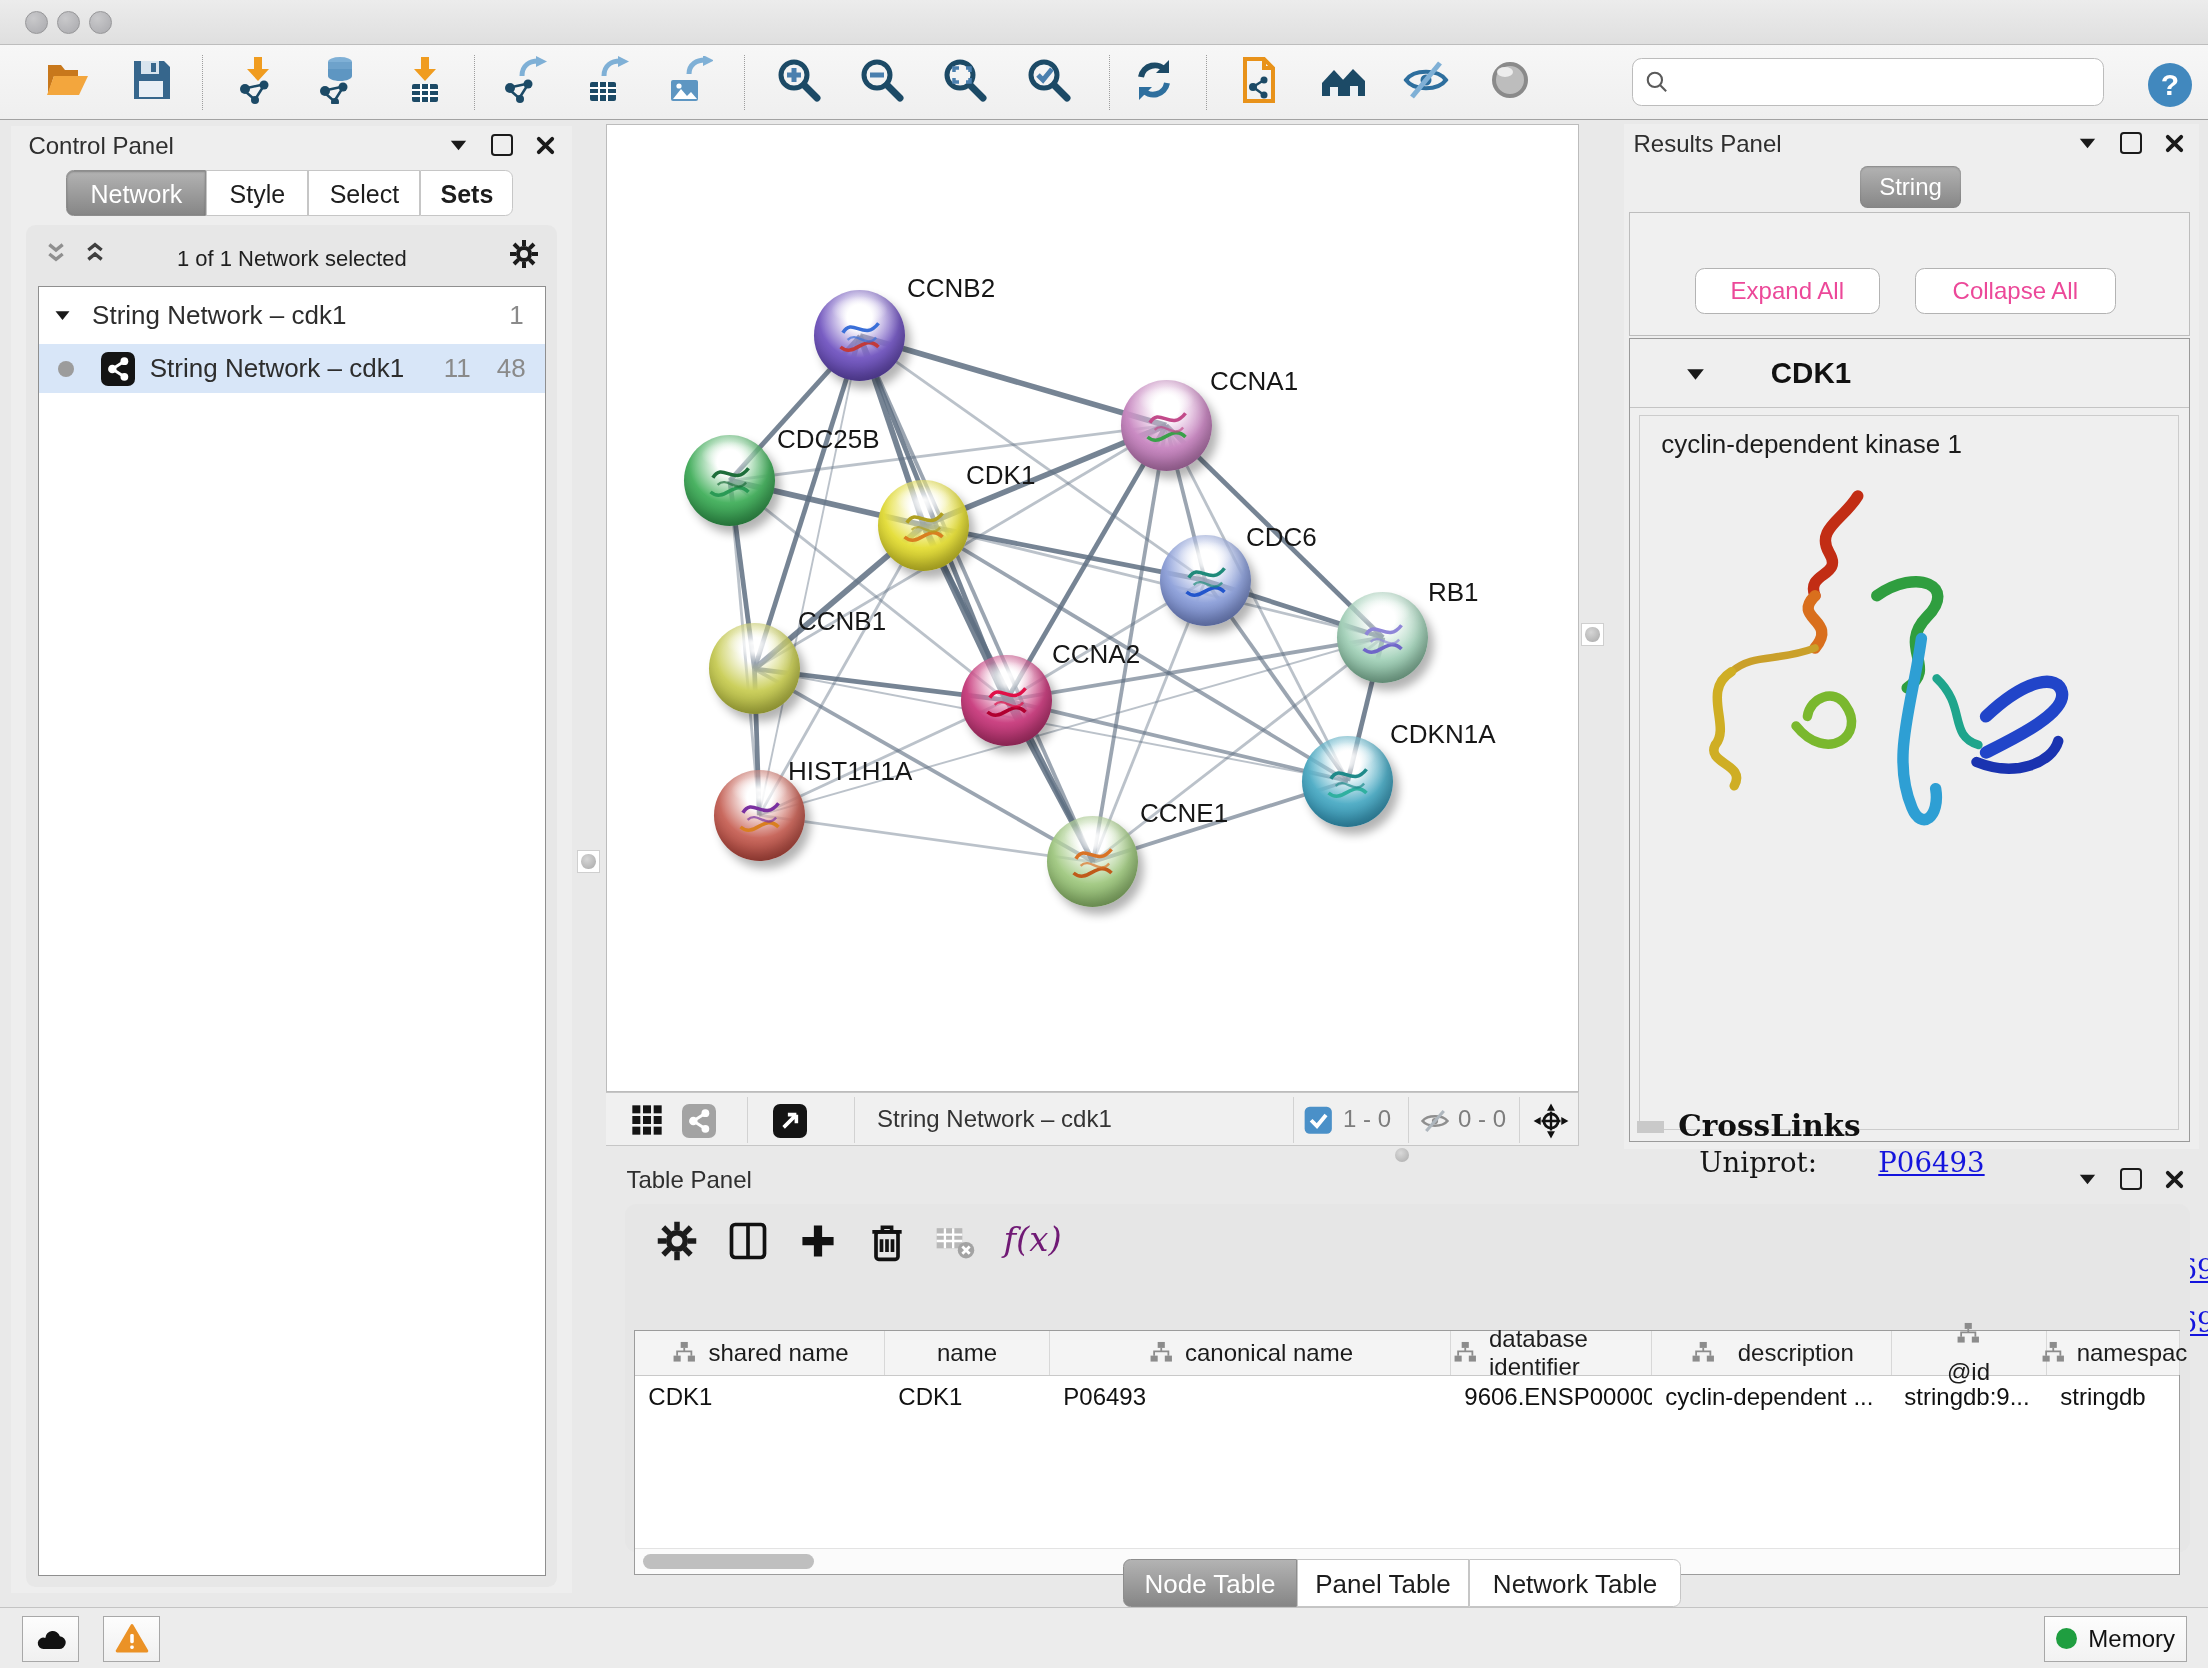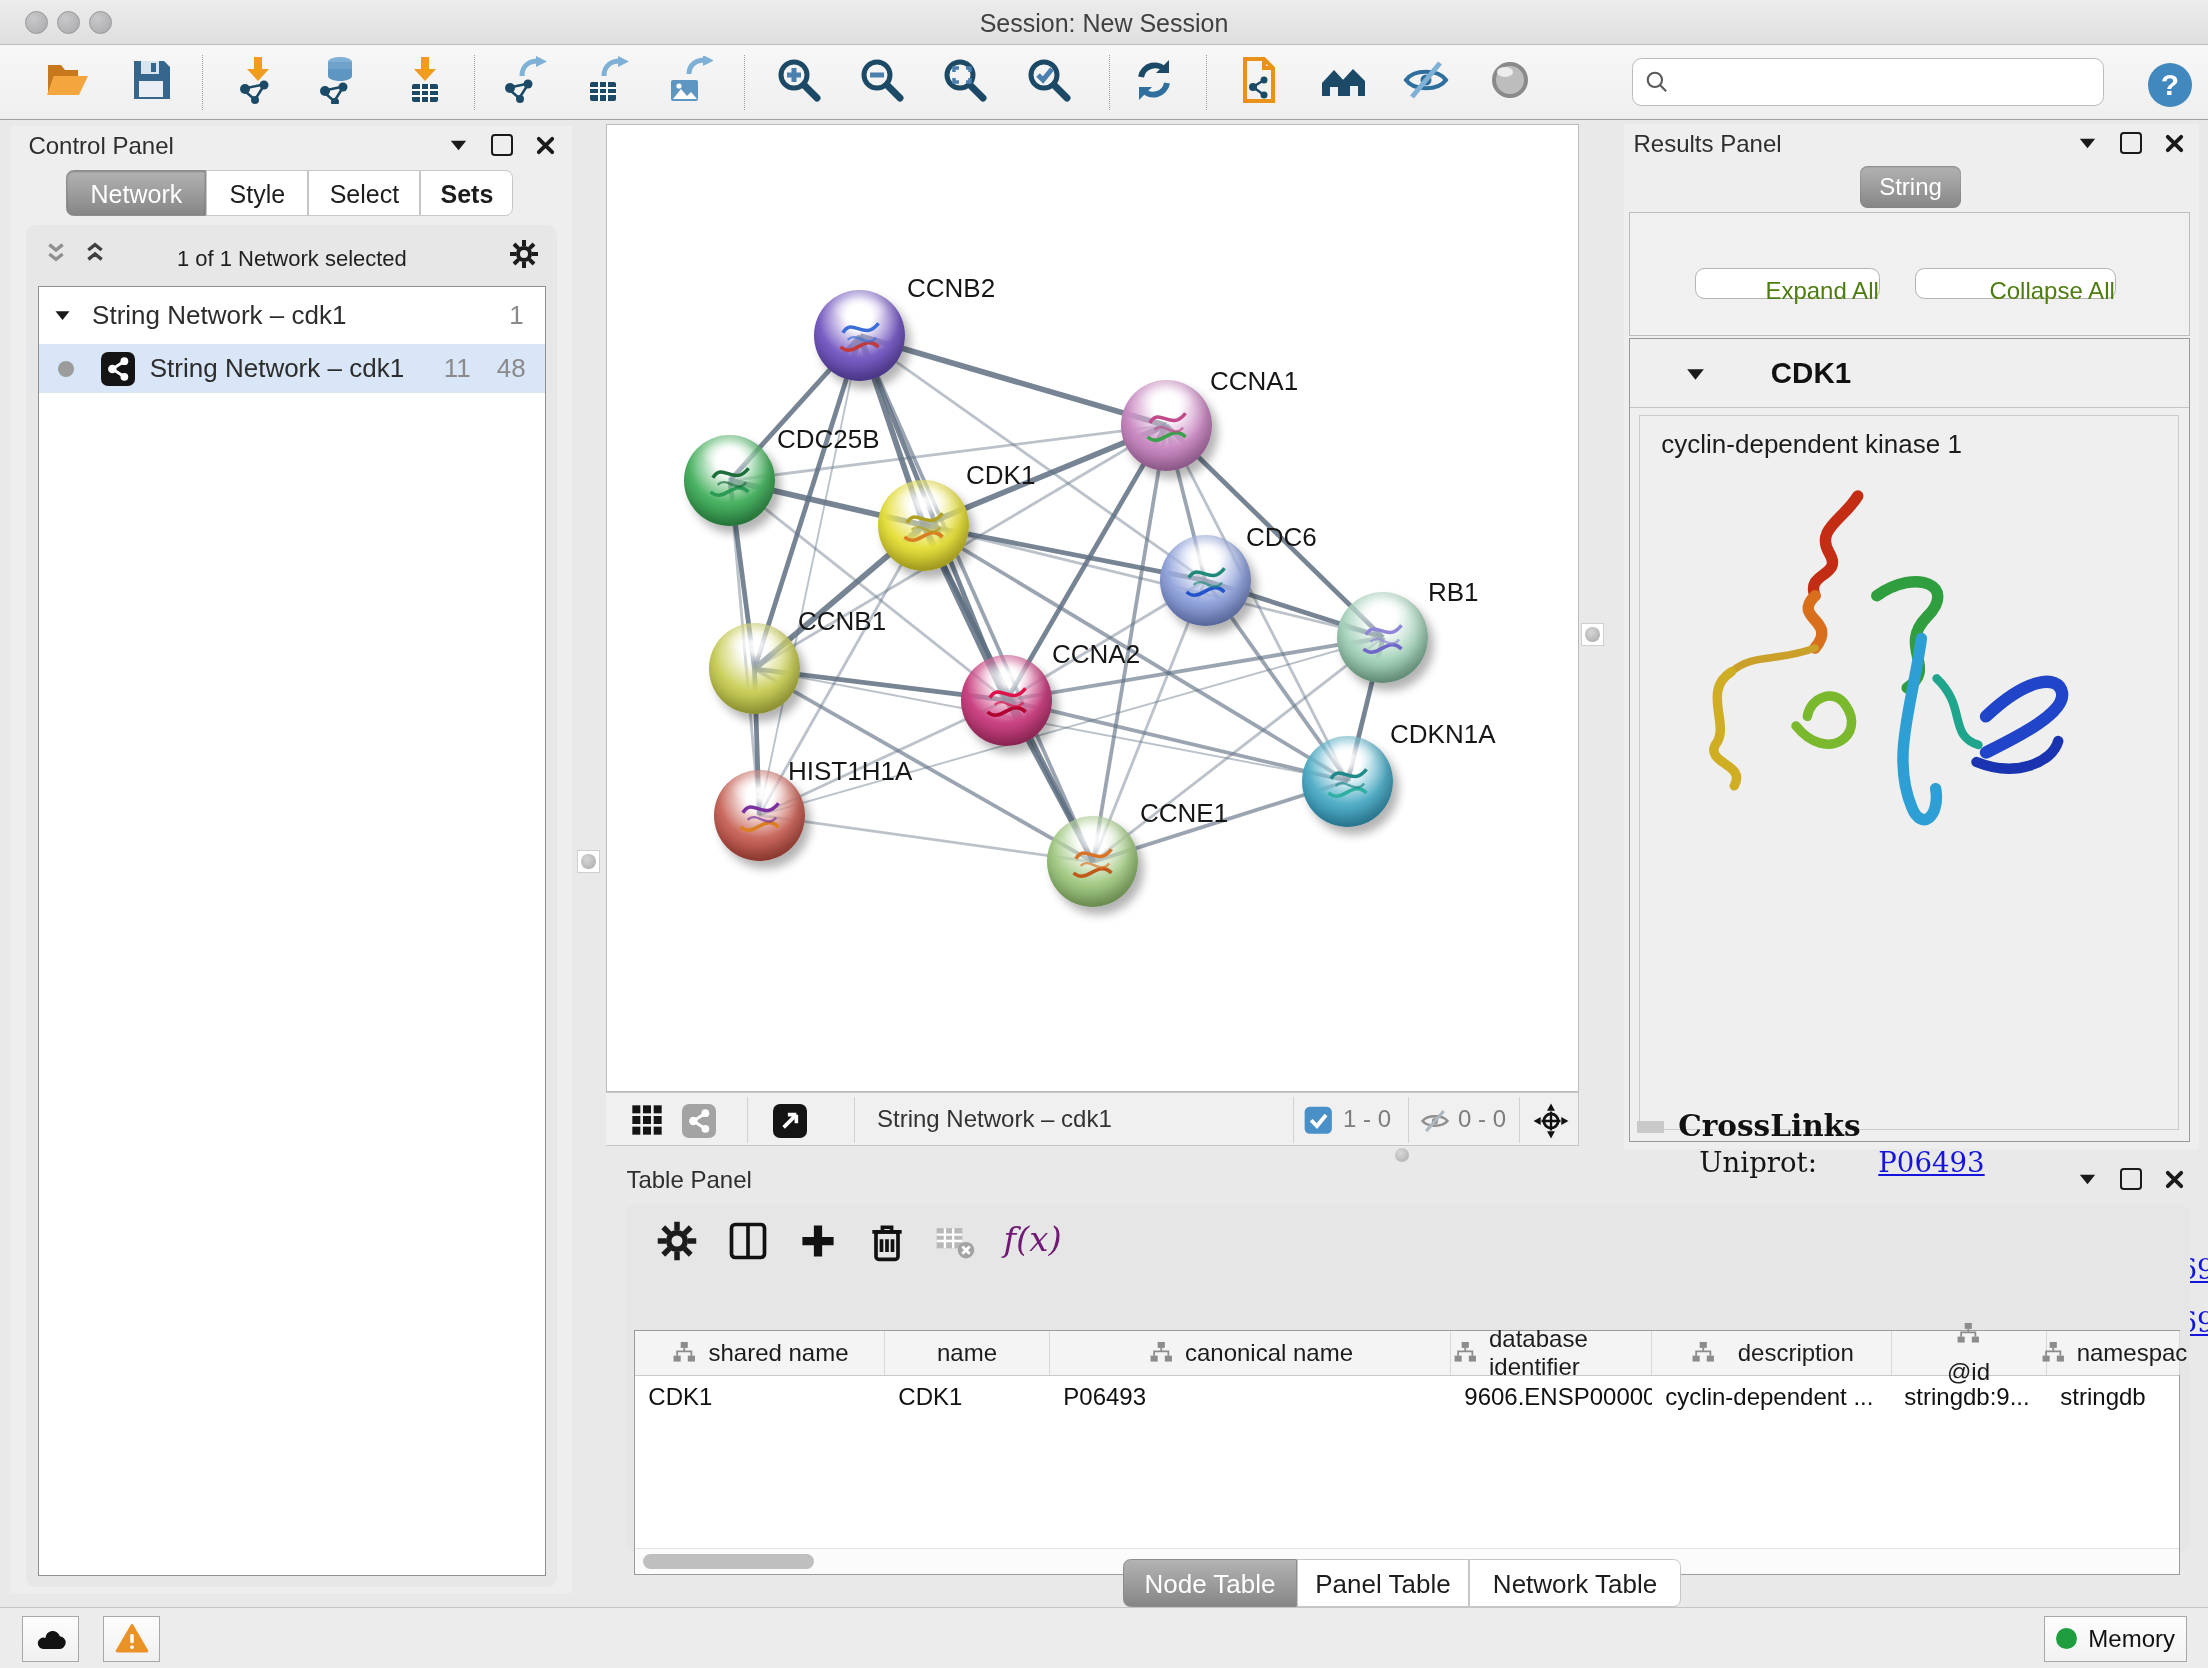--- a/index.html
+++ b/index.html
@@ -58,22 +58,22 @@
      border:1px solid #c6c6c6;border-left:none;box-sizing:border-box;}
   #net-toolbar .sep{position:absolute;top:3.8px;height:46px;border-left:1px solid #d2d2d2;}
   .ntb-ic{position:absolute;top:10.5px;}
   #net-name{position:absolute;left:271px;top:12.4px;font-size:24px;color:#333;}
   .ntb-count{position:absolute;top:12.4px;font-size:24px;color:#7d7d7d;}
   
   #results-panel{position:absolute;left:1624px;top:124px;width:575px;height:1025px;background:#eeeeee;}
   #rp-tab{position:absolute;left:236px;top:42px;width:101px;height:42px;line-height:42px;text-align:center;
      font-size:24px;color:#fff;background:linear-gradient(#b3b3b3,#868686);border-radius:7.6px;box-shadow:inset 0 1px 1.9px rgba(0,0,0,.25);}
   #rp-btnbox{position:absolute;left:4.8px;top:88px;width:561px;height:124px;background:#f0f0f0;border:1px solid #bdbdbd;box-sizing:border-box;}
-  .rp-btn{position:absolute;height:31px;background:#fff;border:1px solid #b3b3b3;border-radius:9.5px;
-     font-size:24px;text-align:right;line-height:44px;color:#4d7c0f;box-sizing:border-box;}
+  .rp-btn{position:absolute;height:46px;background:#fff;border:1px solid #b3b3b3;border-radius:9.5px;
+     font-size:24px;text-align:center;line-height:44px;color:#ec4899;box-sizing:border-box;}
   #rp-section{position:absolute;left:4.8px;top:214px;width:561px;height:804px;background:#efefef;border:1.9px solid #9a9a9a;box-sizing:border-box;}
   #rp-sec-head{position:absolute;left:0;top:0;width:100%;height:68px;border-bottom:1px solid #c4c4c4;}
   #rp-sec-name{position:absolute;left:141px;top:17px;font-size:29.5px;font-weight:bold;color:#111;}
   #rp-content{position:absolute;left:9.5px;top:76px;width:538px;height:713px;border:1px solid #cccccc;background:#efefef;}
   #rp-desc{position:absolute;left:21px;top:13.3px;font-size:26px;color:#1c1c1c;}
   #protein{position:absolute;left:42px;top:61px;}
   #rp-cross{position:absolute;left:38px;top:692px;font-family:"DejaVu Serif",serif;font-size:29.5px;font-weight:bold;color:#111;}
   .xl-row{position:absolute;left:0;width:100%;height:53px;font-family:"DejaVu Serif",serif;font-size:27.6px;}
   .xl-label{position:absolute;left:59px;color:#151515;}
   .xl-link{position:absolute;left:238px;color:#1414dd;text-decoration:underline;}
@@ -108,21 +108,20 @@
   #memory-dot{width:21px;height:21px;border-radius:50%;background:#1f9e40;}
   .cp-icon svg{width:32px;height:32px;}
 </style>
 </head>
 <body>
 
 <div id="titlebar">
   <span class="tlight" style="left:25px"></span>
   <span class="tlight" style="left:57px"></span>
   <span class="tlight" style="left:89px"></span>
-  <div id="win-title">Session: New Session</div>
 </div>
 
 <div id="toolbar">
   <div id="quick-search">
     <svg viewBox="0 0 48 48" width="28.5" height="28.5">
         <circle cx="20" cy="20" r="12" stroke="#5a5a5a" stroke-width="3.5" fill="none"></circle>
         <path d="M29 29l10 10" stroke="#5a5a5a" stroke-width="3.5"></path>
       </svg>
     <input type="text" placeholder="" style="">
   </div>

